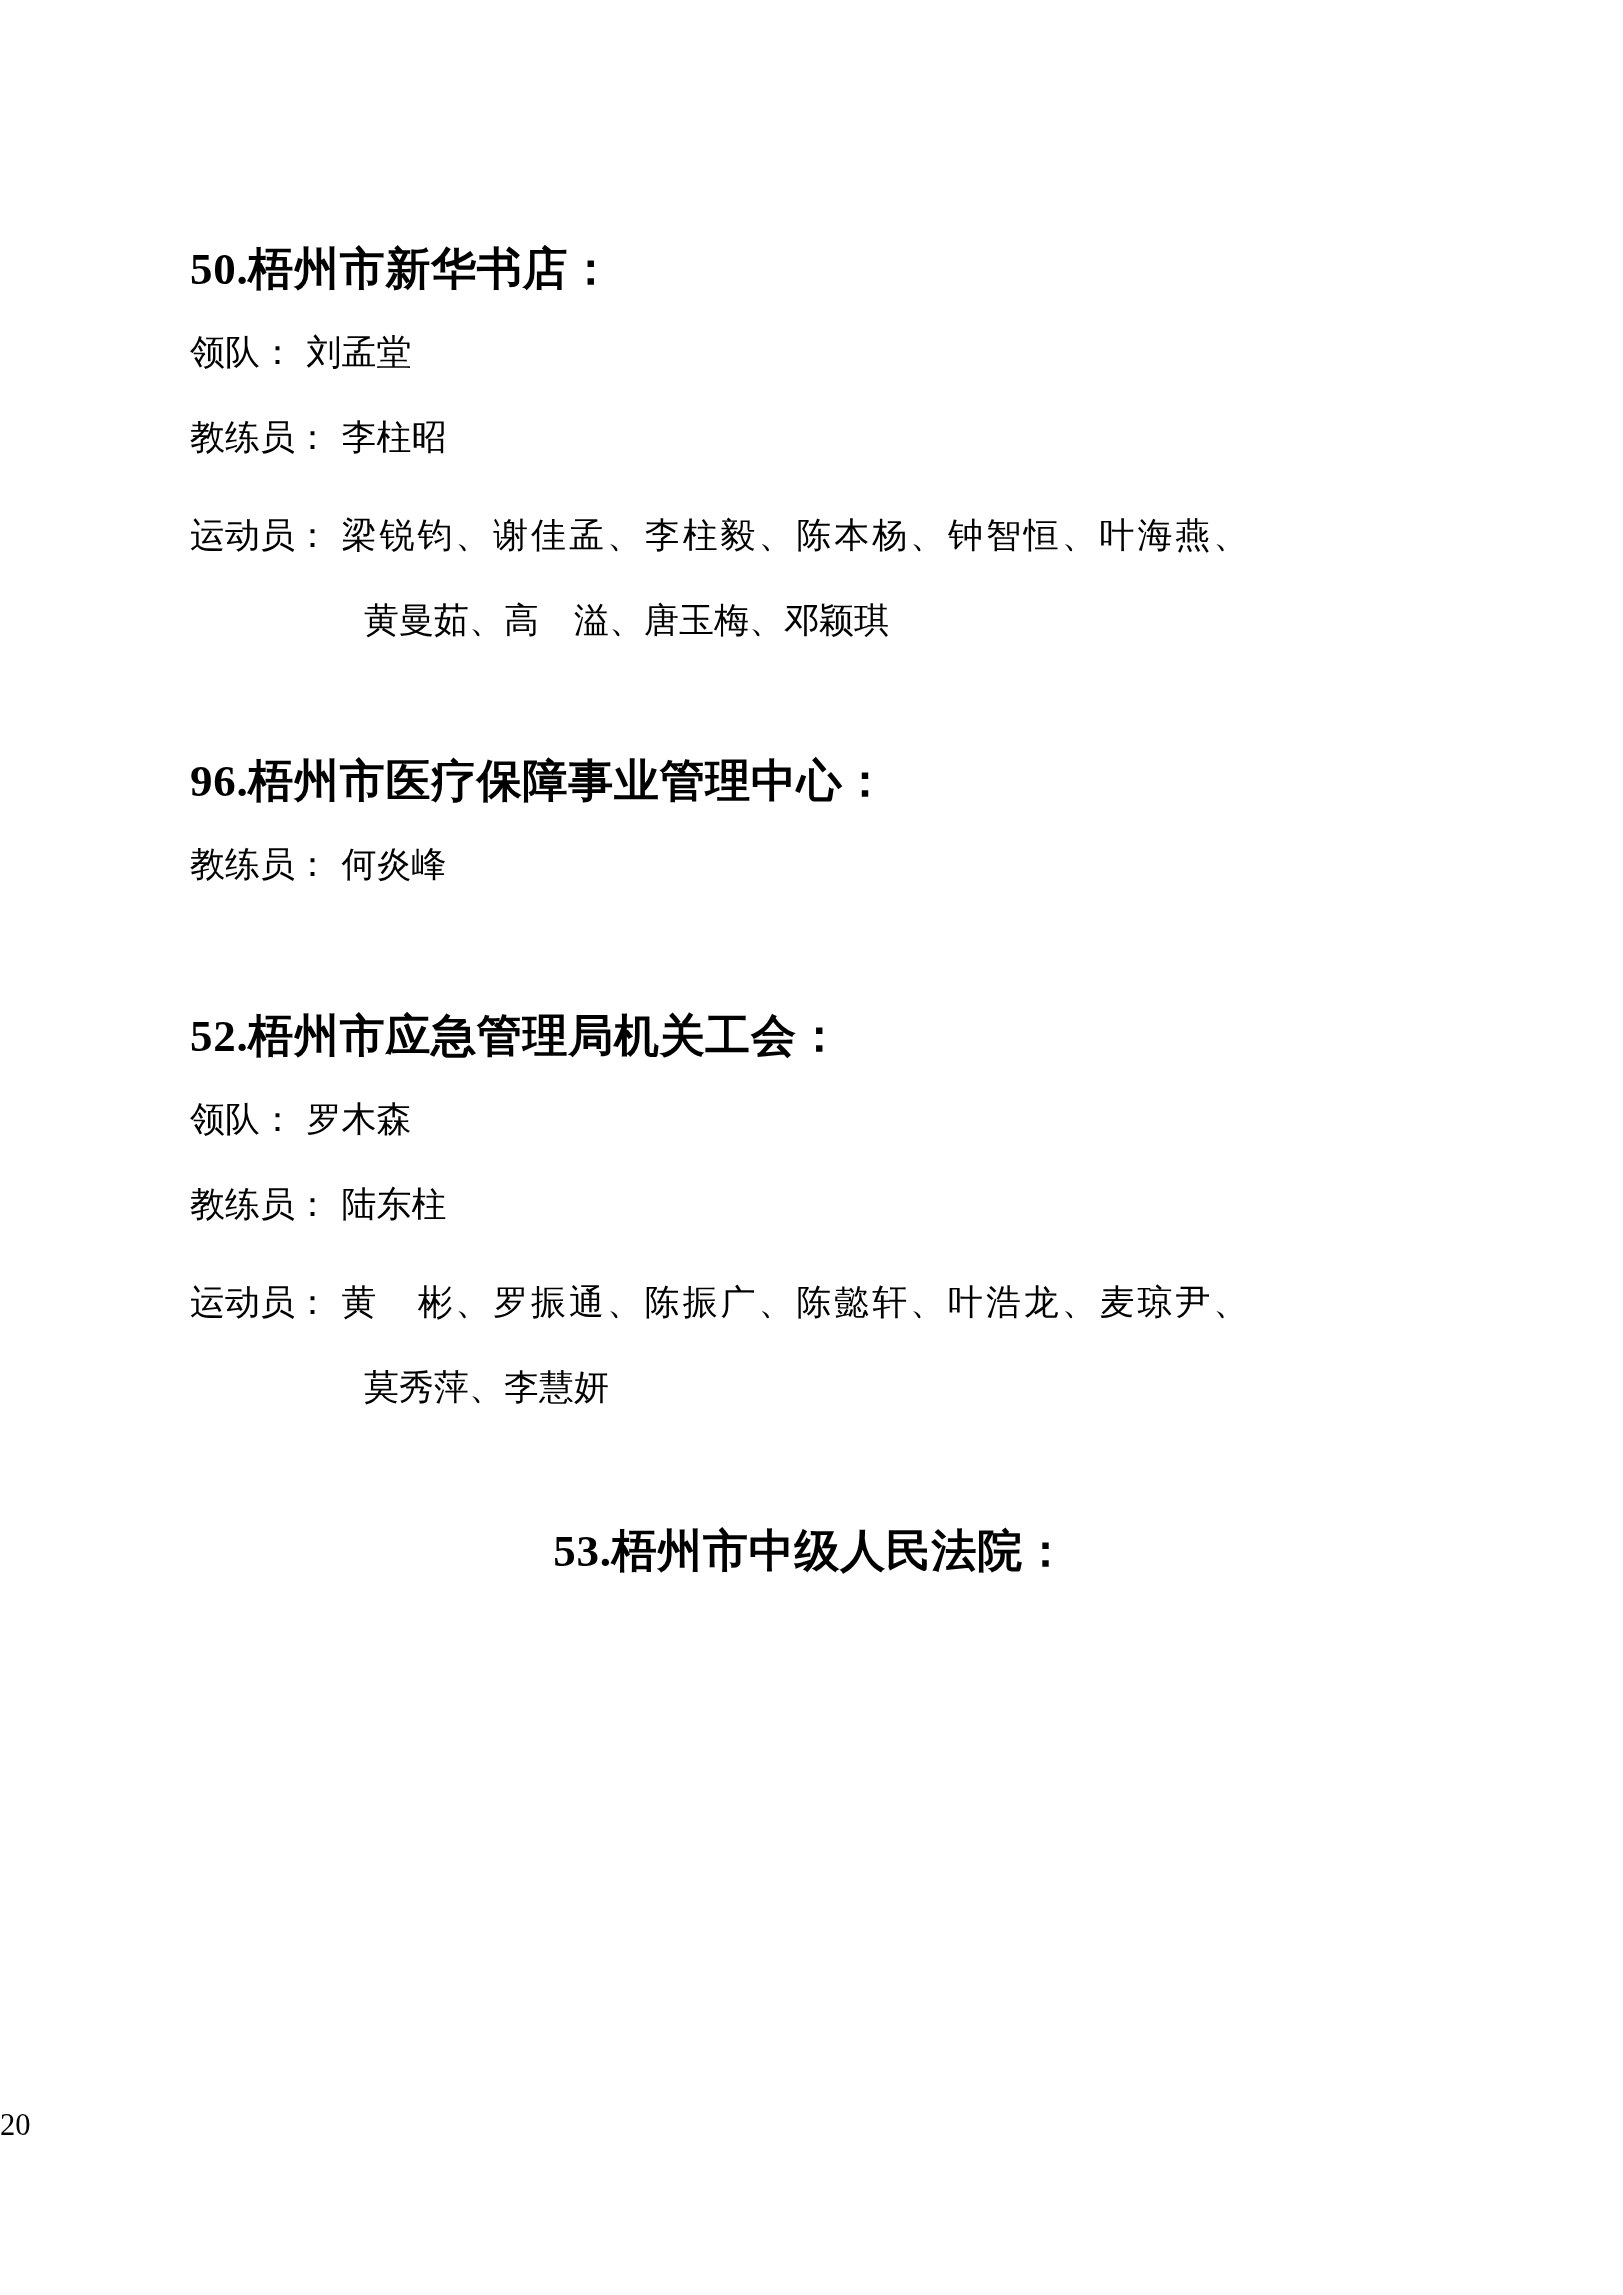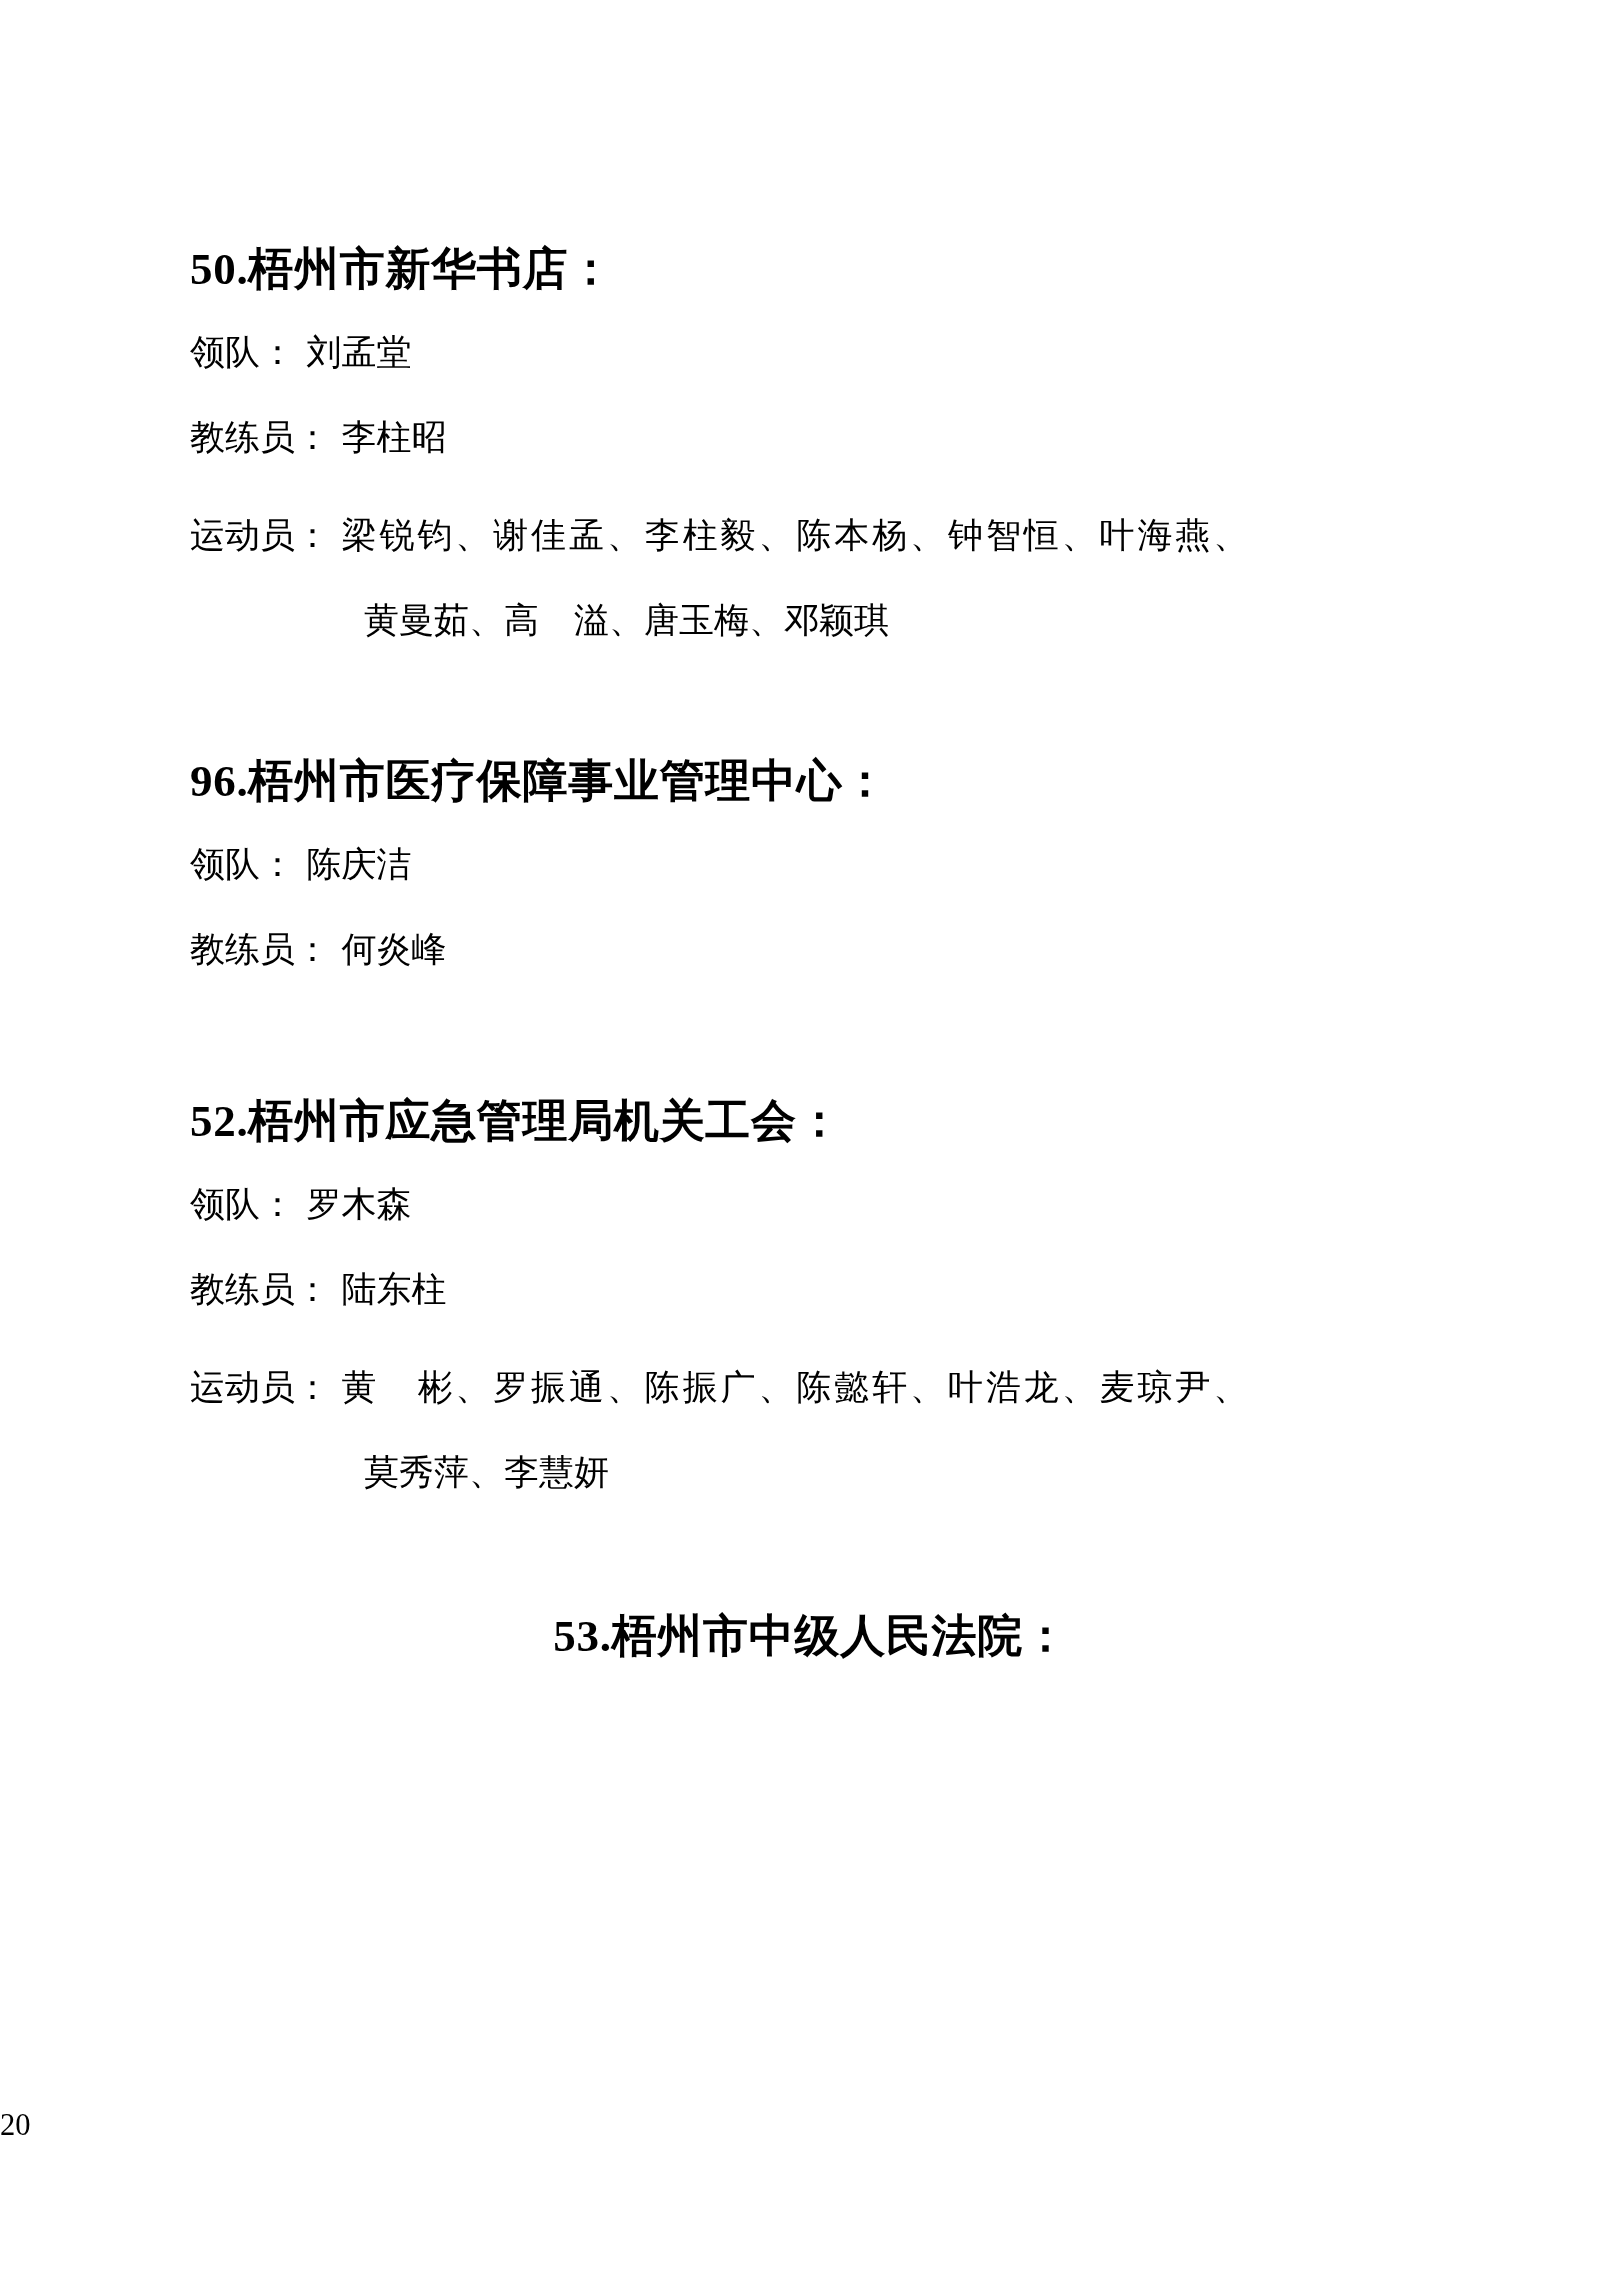--- a/index.html
+++ b/index.html
@@ -80,23 +80,20 @@
         <p class="line">
           <span>运动员：</span><span class="names-line1">梁锐钧、谢佳孟、李柱毅、陈本杨、钟智恒、叶海燕、</span>
         </p>
         <p class="line athletes-line2">黄曼茹、高　溢、唐玉梅、邓颖琪</p>
       </div>
     </section>
 
     <section class="section">
       <h2 class="heading mt-heading-51">96.梧州市医疗保障事业管理中心：</h2>
       <p class="line">
-        <span>领队：</span><span class="value">陈庆洁</span>
-      </p>
-      <p class="line">
         <span>教练员：</span><span class="value">何炎峰</span>
       </p>
     </section>
 
     <section class="section">
       <h2 class="heading mt-heading-52">52.梧州市应急管理局机关工会：</h2>
       <p class="line">
         <span>领队：</span><span class="value">罗木森</span>
       </p>
       <p class="line">

